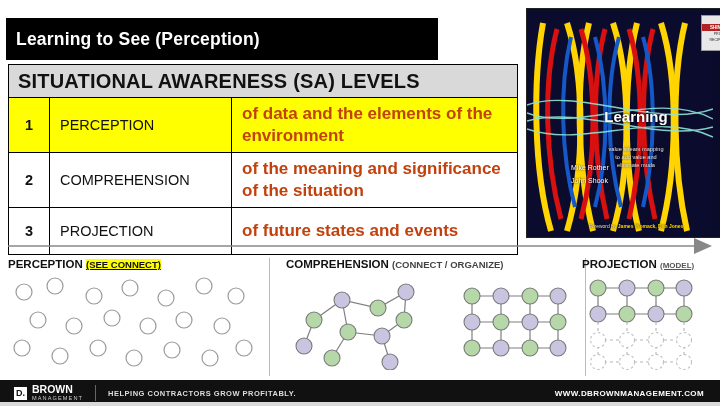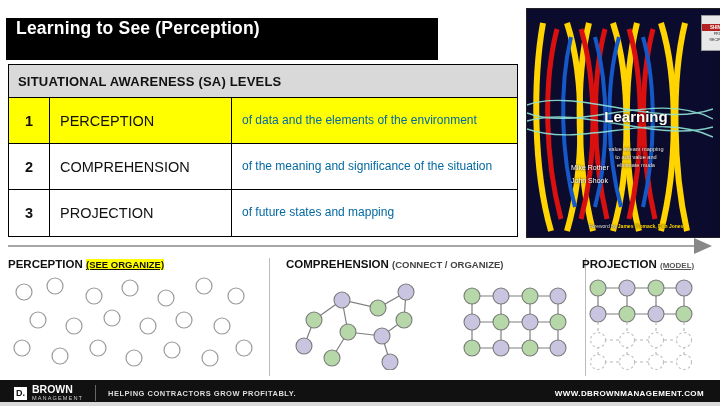--- a/index.html
+++ b/index.html
@@ -17,21 +17,21 @@
 
   
   .title-bar {
     position: absolute;
     left: 6px;
     top: 18px;
     width: 432px;
     height: 42px;
     background: #000000;
     display: flex;
-    align-items: flex-start;
+    align-items: center;
   }
   .title-bar .title-text {
     color: #ffffff;
     font-size: 17.5px;
     font-weight: bold;
     padding-left: 10px;
     letter-spacing: 0.2px;
   }
 
   
@@ -43,21 +43,21 @@
     border: 1px solid #000;
     box-sizing: border-box;
   }
   .sa-header {
     background: #d9d9d9;
     border-bottom: 1px solid #000;
     height: 32px;
     display: flex;
     align-items: center;
     padding-left: 9px;
-    font-size: 13px;
+    font-size: 20px;
     font-weight: bold;
     color: #111;
     letter-spacing: 0.2px;
   }
   .sa-row {
     display: flex;
     border-bottom: 1px solid #000;
     min-height: 46px;
     box-sizing: border-box;
   }
@@ -81,24 +81,25 @@
     padding-left: 10px;
     font-size: 14.5px;
     color: #111;
     box-sizing: border-box;
   }
   .sa-col-desc {
     flex: 1;
     display: flex;
     align-items: center;
     padding: 5px 10px 5px 10px;
-    font-size: 12px;
-    color: #0369a1;
+    font-size: 17px;
+    color: #c2410c;
     line-height: 1.3;
     box-sizing: border-box;
+    font-weight: bold;
   }
 
   
   .book {
     position: absolute;
     left: 526px;
     top: 8px;
     width: 220px;
     height: 230px;
     background: #0a0a2a;
@@ -314,21 +315,21 @@
 
   <div class="sa-row">
     <div class="sa-col-num">2</div>
     <div class="sa-col-level">COMPREHENSION</div>
     <div class="sa-col-desc">of the meaning and significance of the situation</div>
   </div>
 
   <div class="sa-row">
     <div class="sa-col-num">3</div>
     <div class="sa-col-level">PROJECTION</div>
-    <div class="sa-col-desc">of future states and mapping</div>
+    <div class="sa-col-desc">of future states and events</div>
   </div>
 </div>
 
 <div class="book">
   <svg class="book-svg" width="186" height="230" viewBox="0 0 186 230">
     <rect x="0" y="0" width="186" height="230" fill="#0b0b2e"></rect>
 
     <g fill="none" stroke-width="6">
       <path d="M16 14 C 6 70, 6 160, 24 222" stroke="#ffd400"></path>
       <path d="M40 14 C 58 70, 58 160, 40 222" stroke="#ffd400"></path>
@@ -384,21 +385,21 @@
 </div>
 
 <svg class="flow-arrow" viewBox="0 0 704 18">
   <line x1="0" y1="9" x2="686" y2="9" stroke="#888" stroke-width="1.6"></line>
   <polygon points="686,1 704,9 686,17" fill="#888"></polygon>
 </svg>
 
 <div class="panel panel-p">
   <div class="panel-head">
     <span>PERCEPTION</span>
-    <span class="sub hl">(SEE ORGANIZE)</span>
+    <span class="sub hl">(SEE CONNECT)</span>
   </div>
   <div class="panel-body">
     <svg width="256" height="96" viewBox="0 0 256 96">
       <g fill="#ffffff" stroke="#9a9a9a" stroke-width="1.2">
         <circle cx="16" cy="18" r="8"></circle>
         <circle cx="47" cy="12" r="8"></circle>
         <circle cx="86" cy="22" r="8"></circle>
         <circle cx="122" cy="14" r="8"></circle>
         <circle cx="158" cy="24" r="8"></circle>
         <circle cx="196" cy="12" r="8"></circle>

